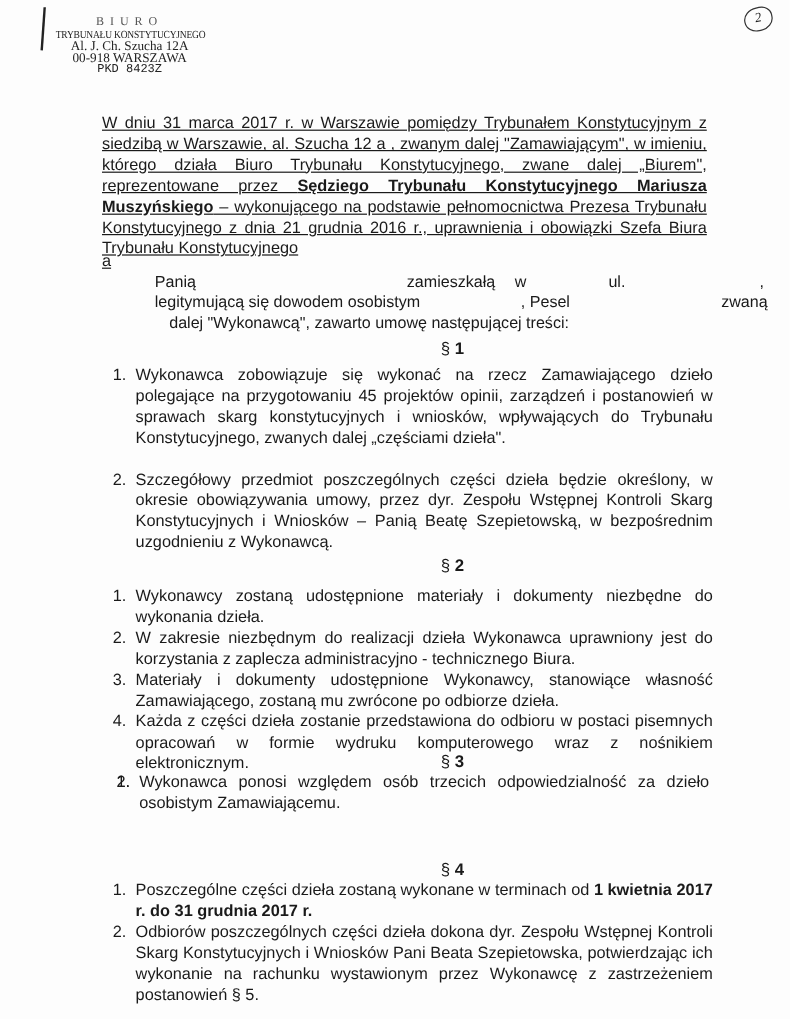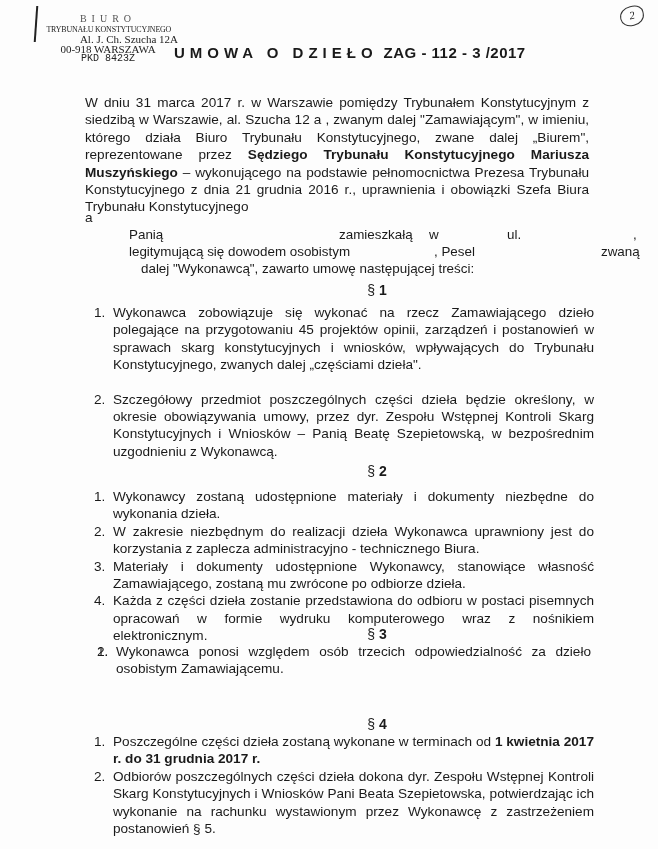--- a/index.html
+++ b/index.html
@@ -2,27 +2,27 @@
 <html><head>
 <meta charset="utf-8">
 <style>
   html, body { margin:0; padding:0; background:#ffffff; }
   body { width:658px; height:849px; position:relative; overflow:hidden; font-family:"Liberation Sans", sans-serif; color:#1a1a1a; }
   .page { position:absolute; left:0; top:0; width:658px; height:849px; background:#fdfdfd;padding-left:48px; }
   .margin-line { position:absolute; left:35px; top:6px; width:2px; height:36px; background:#222; transform:rotate(4deg); }
   .stamp { position:absolute; left:38px; top:14px; width:140px; text-align:center; font-family:"Liberation Serif", serif; color:#222; line-height:10px; }
   .stamp .s1 { font-size:10px; letter-spacing:5px; color:#555; }
   .stamp .s2 { font-size:9px; letter-spacing:-0.2px; transform:scaleX(0.88); transform-origin:center; white-space:nowrap; }
-  .stamp .s3 { font-size:11px;text-align:right; }
+  .stamp .s3 { font-size:11px; }
   .stamp .s4 { font-size:11px; }
   .stamp .s5 { font-size:10px; font-family:Liberation Mono, monospace; }
   .title { position:absolute; left:174px; top:44px; font-size:15px; font-weight:bold; letter-spacing:5px; white-space:nowrap; }
   .title .num { letter-spacing:0.5px; margin-left:6px; }
   .sig-mark { position:absolute; left:620px; top:6px; width:22px; height:18px; border:1.5px solid #333; border-radius:50% 40% 50% 45%; font-size:11px; line-height:16px; text-align:center; font-family:"Liberation Serif", serif; font-style:italic; transform:rotate(-12deg); }
-  .para { position:absolute; font-size:13.6px; line-height:17.4px; text-align:justify; text-align-last:left; }
+  .para { position:absolute; font-size:13.6px; line-height:17.4px; text-align:justify; text-align-last:left;text-decoration:underline; }
   .intro { left:85px; top:94px; width:504px; }
   .a-line { left:85px; top:209px; }
   .party { left:89px; top:226px; width:510px; font-size:13.4px; line-height:17px;margin-left:40px; }
   .party .row { position:relative; height:17px; white-space:nowrap; }
   .party .row span { position:absolute; top:0; }
   .sect { position:absolute; font-size:14px; font-weight:bold; width:658px; text-align:center; }
   .sect .sym { font-weight:normal; }
   .list { position:absolute; left:94px; width:500px; font-size:13.6px; line-height:17.4px; margin:0; padding:0; list-style:none; }
   .list li { position:relative; padding-left:19px; text-align:justify; text-align-last:left; }
   .list li .n { position:absolute; left:0; top:0; }
@@ -41,23 +41,20 @@
     <div class="s2">TRYBUNAŁU KONSTYTUCYJNEGO</div>
     <div class="s3">Al. J. Ch. Szucha 12A</div>
     <div class="s4">00-918 WARSZAWA</div>
     <div class="s5">PKD 8423Z</div>
   </div>
 
   <div class="sig-mark">
     <span>2</span>
   </div>
 
-  <div class="title">
-    <span>UMOWA O DZIEŁO</span><span class="num">ZAG - 112 - 3 /2017</span>
-  </div>
 
   <div class="para intro">
     <span>W dniu 31 marca 2017 r. w Warszawie pomiędzy Trybunałem Konstytucyjnym z siedzibą w Warszawie, al. Szucha 12 a , zwanym dalej "Zamawiającym", w imieniu, którego działa Biuro Trybunału Konstytucyjnego, zwane dalej „Biurem", reprezentowane przez </span><b>Sędziego Trybunału Konstytucyjnego Mariusza Muszyńskiego</b><span> – wykonującego na podstawie pełnomocnictwa Prezesa Trybunału Konstytucyjnego z dnia 21 grudnia 2016 r., uprawnienia i obowiązki Szefa Biura Trybunału Konstytucyjnego</span>
   </div>
 
   <div class="para a-line">a</div>
 
   <div class="para party">
     <div class="row">
       <span style="left:0">Panią</span>

